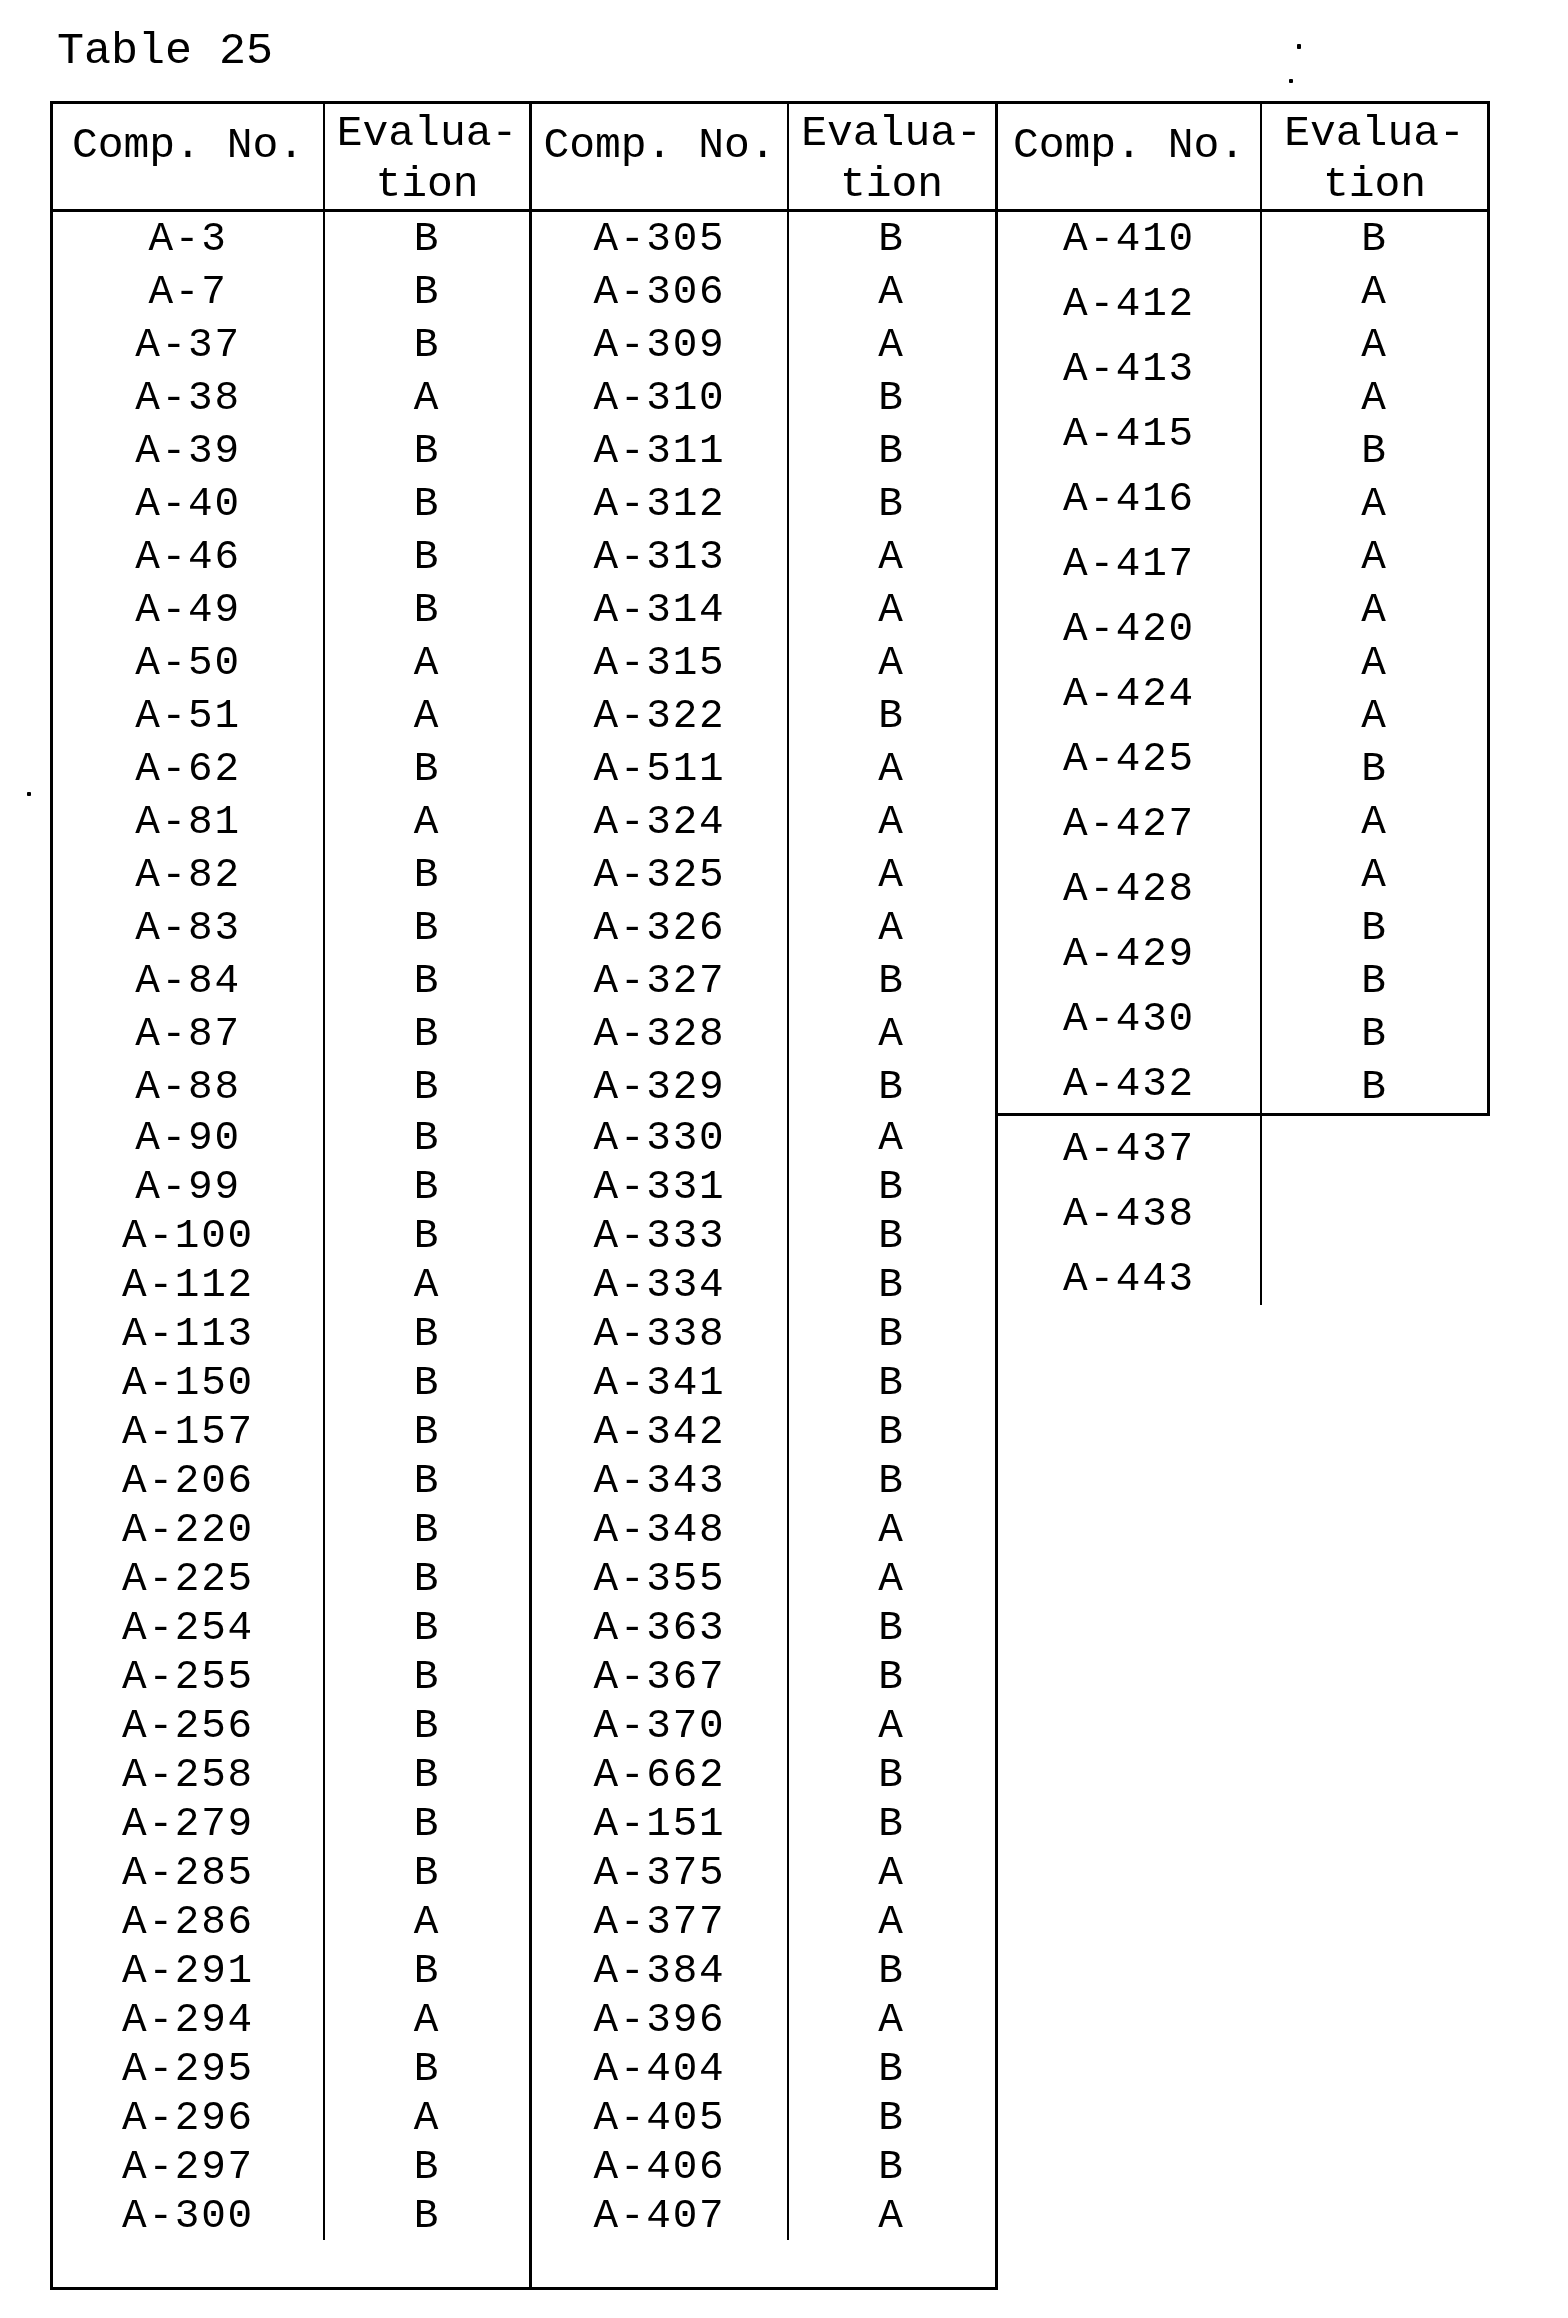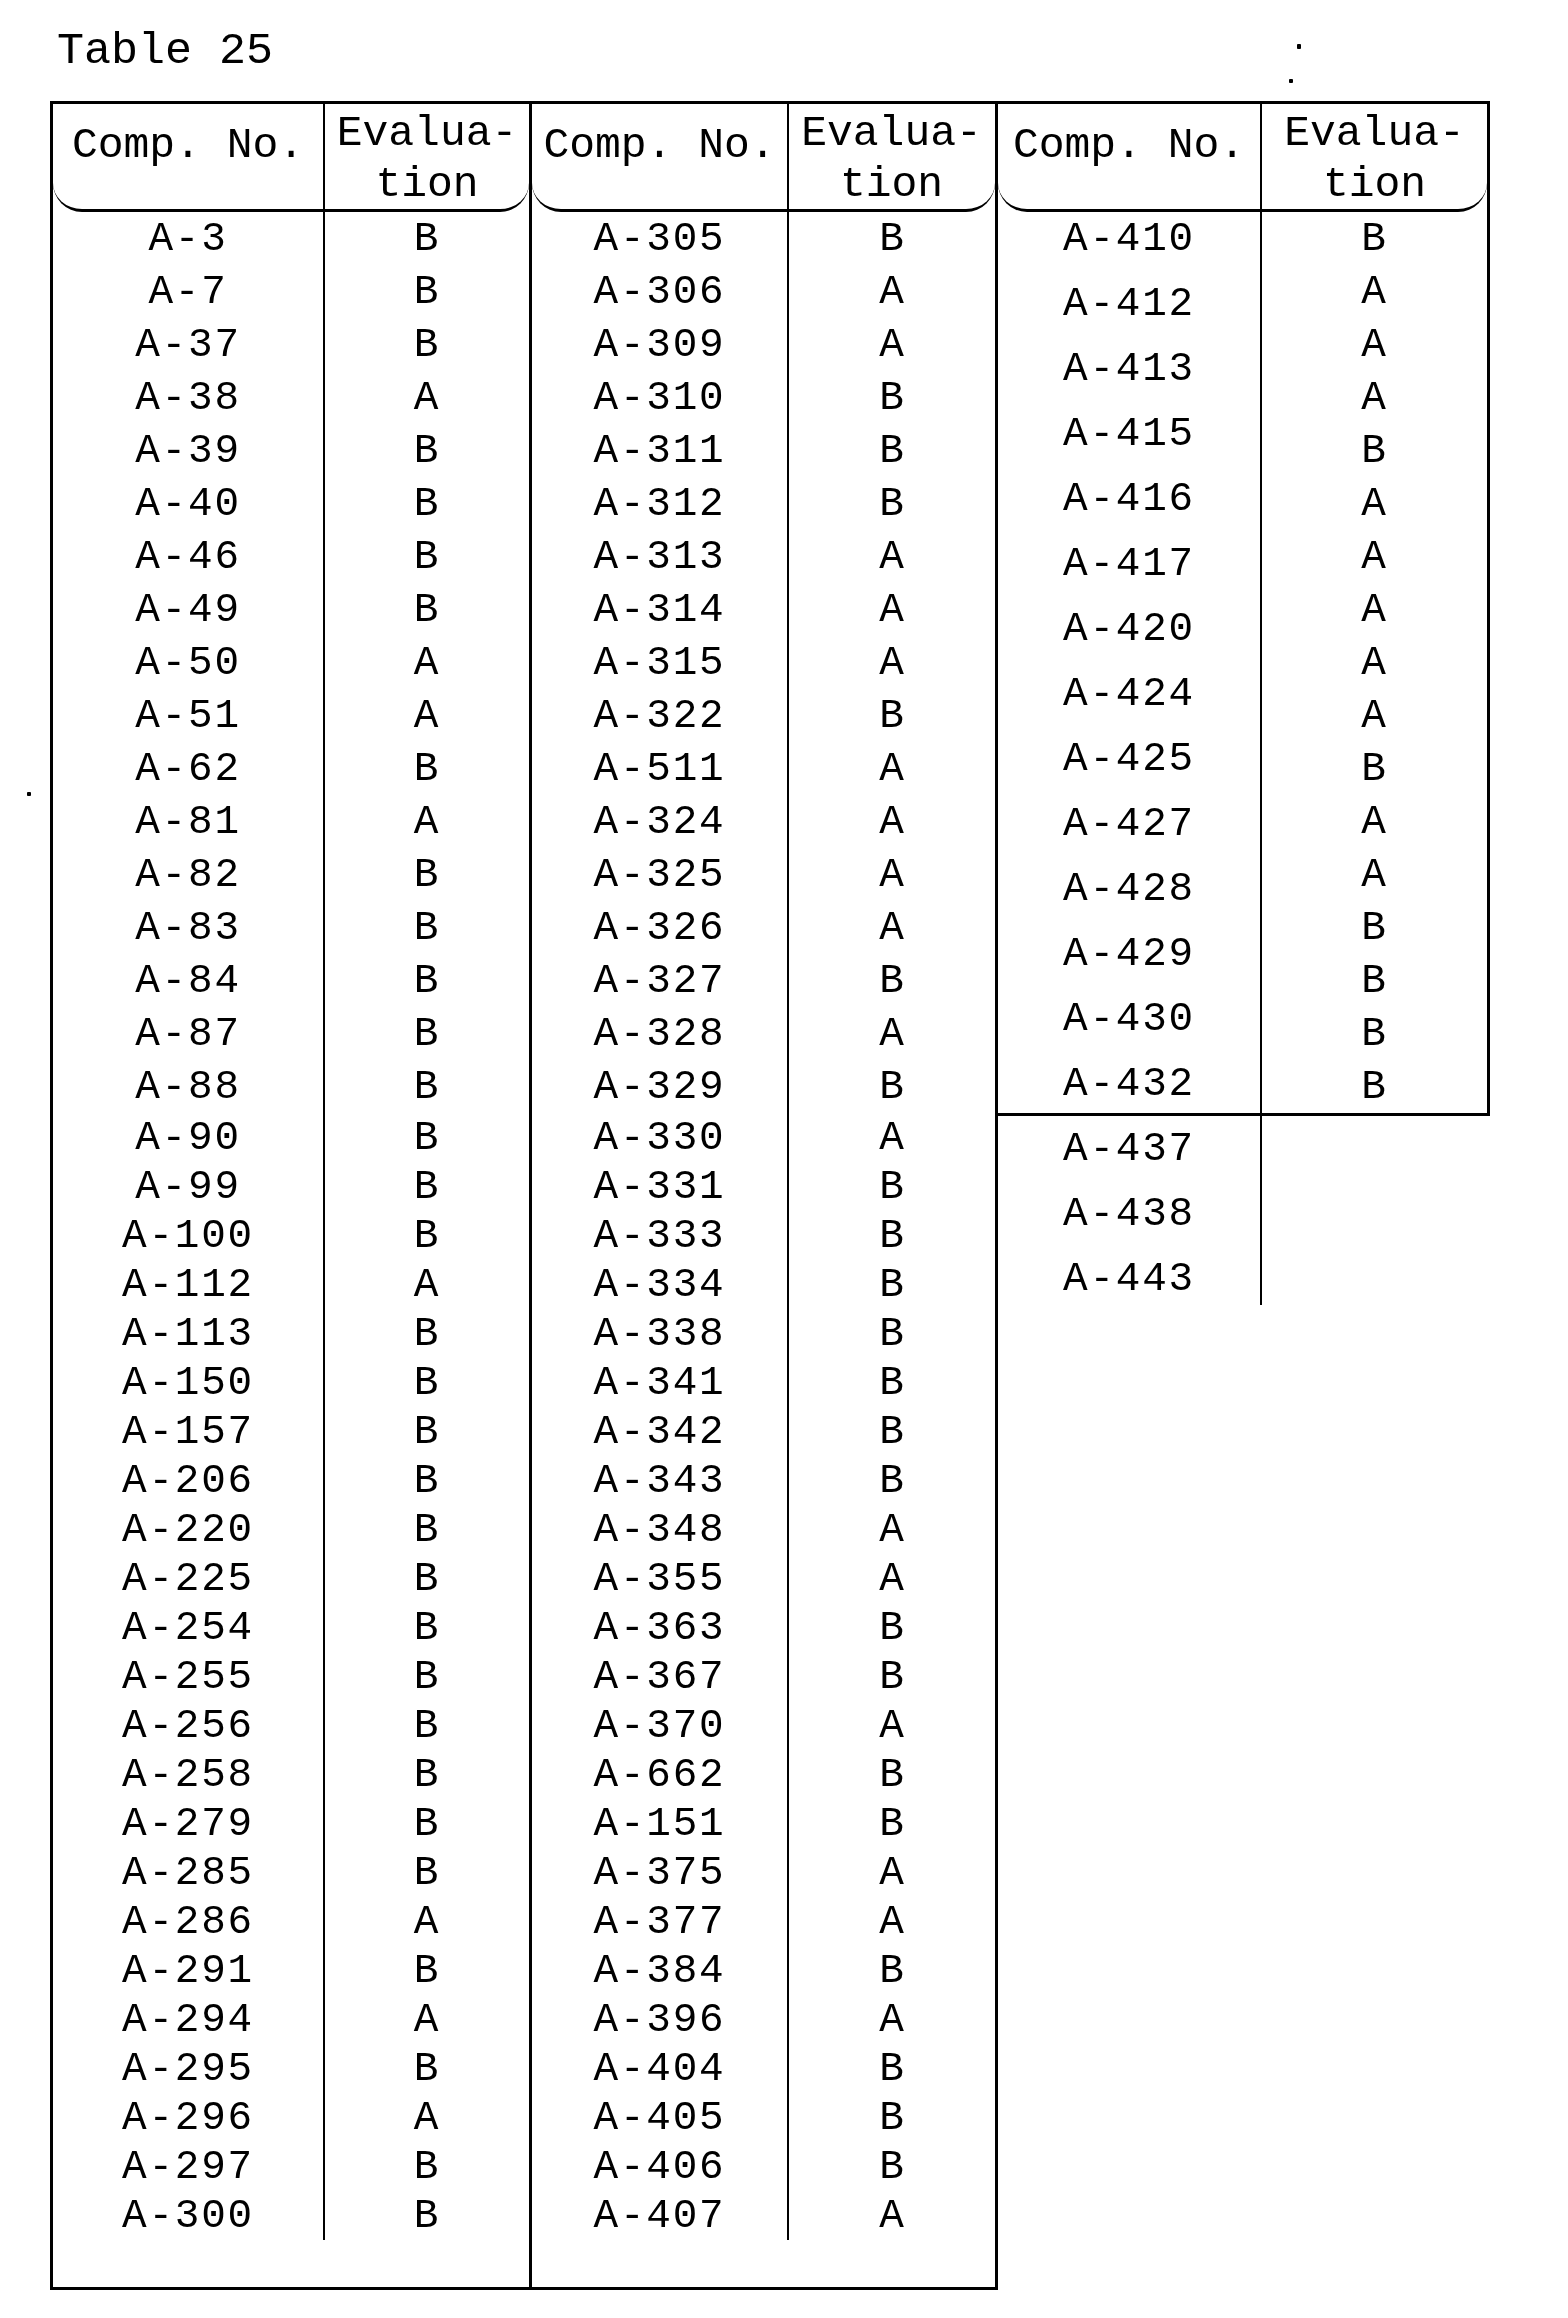--- a/index.html
+++ b/index.html
@@ -3,26 +3,26 @@
 <meta charset="utf-8">
 <style>
   html, body { margin: 0; padding: 0; background: #ffffff; }
   body { width: 1569px; height: 2319px; position: relative; overflow: hidden;
          font-family: "Liberation Mono", "DejaVu Sans Mono", monospace; color: #000; }
   .title { position: absolute; left: 57px; top: 27px; font-size: 45px; line-height: 50px;
            white-space: nowrap; letter-spacing: 0px; }
   .dot { position: absolute; background: #000; border-radius: 0.9px; }
   .pair { position: absolute; top: 101px; border: 3.6px solid #000; box-sizing: border-box; background: #fff; }
   .pair + .pair { border-left: none; }
-  .pair .hdr { display: flex; height: 108px; border-bottom: 3.6px solid #000; box-sizing: border-box; border-radius: 29px; }
+  .pair .hdr { display: flex; height: 108px; border-bottom: 3.6px solid #000; box-sizing: border-box; }
   .pair .hdr .hc { box-sizing: border-box; text-align: center; font-size: 43px; line-height: 51px;
                    padding-top: 3.6px; white-space: pre-line; overflow: hidden; }
   .pair .hdr .hc.comp { padding-top: 16px; }
   .col-a { border-right: 2.7px solid #000; box-sizing: border-box; }
-  .pair .body { display: flex; justify-content: space-between; }
+  .pair .body { display: flex; }
   .pair .body .col { display: flex; flex-direction: column; box-sizing: border-box; }
   .cell { text-align: center; font-size: 41px; letter-spacing: 1.8px; white-space: nowrap;
           display: flex; align-items: center; justify-content: center; }
   .r1 { height: 53px; }
   .r2 { height: 49px; }
 </style>
 </head>
 <body>
 
 <div class="title">Table 25</div>

